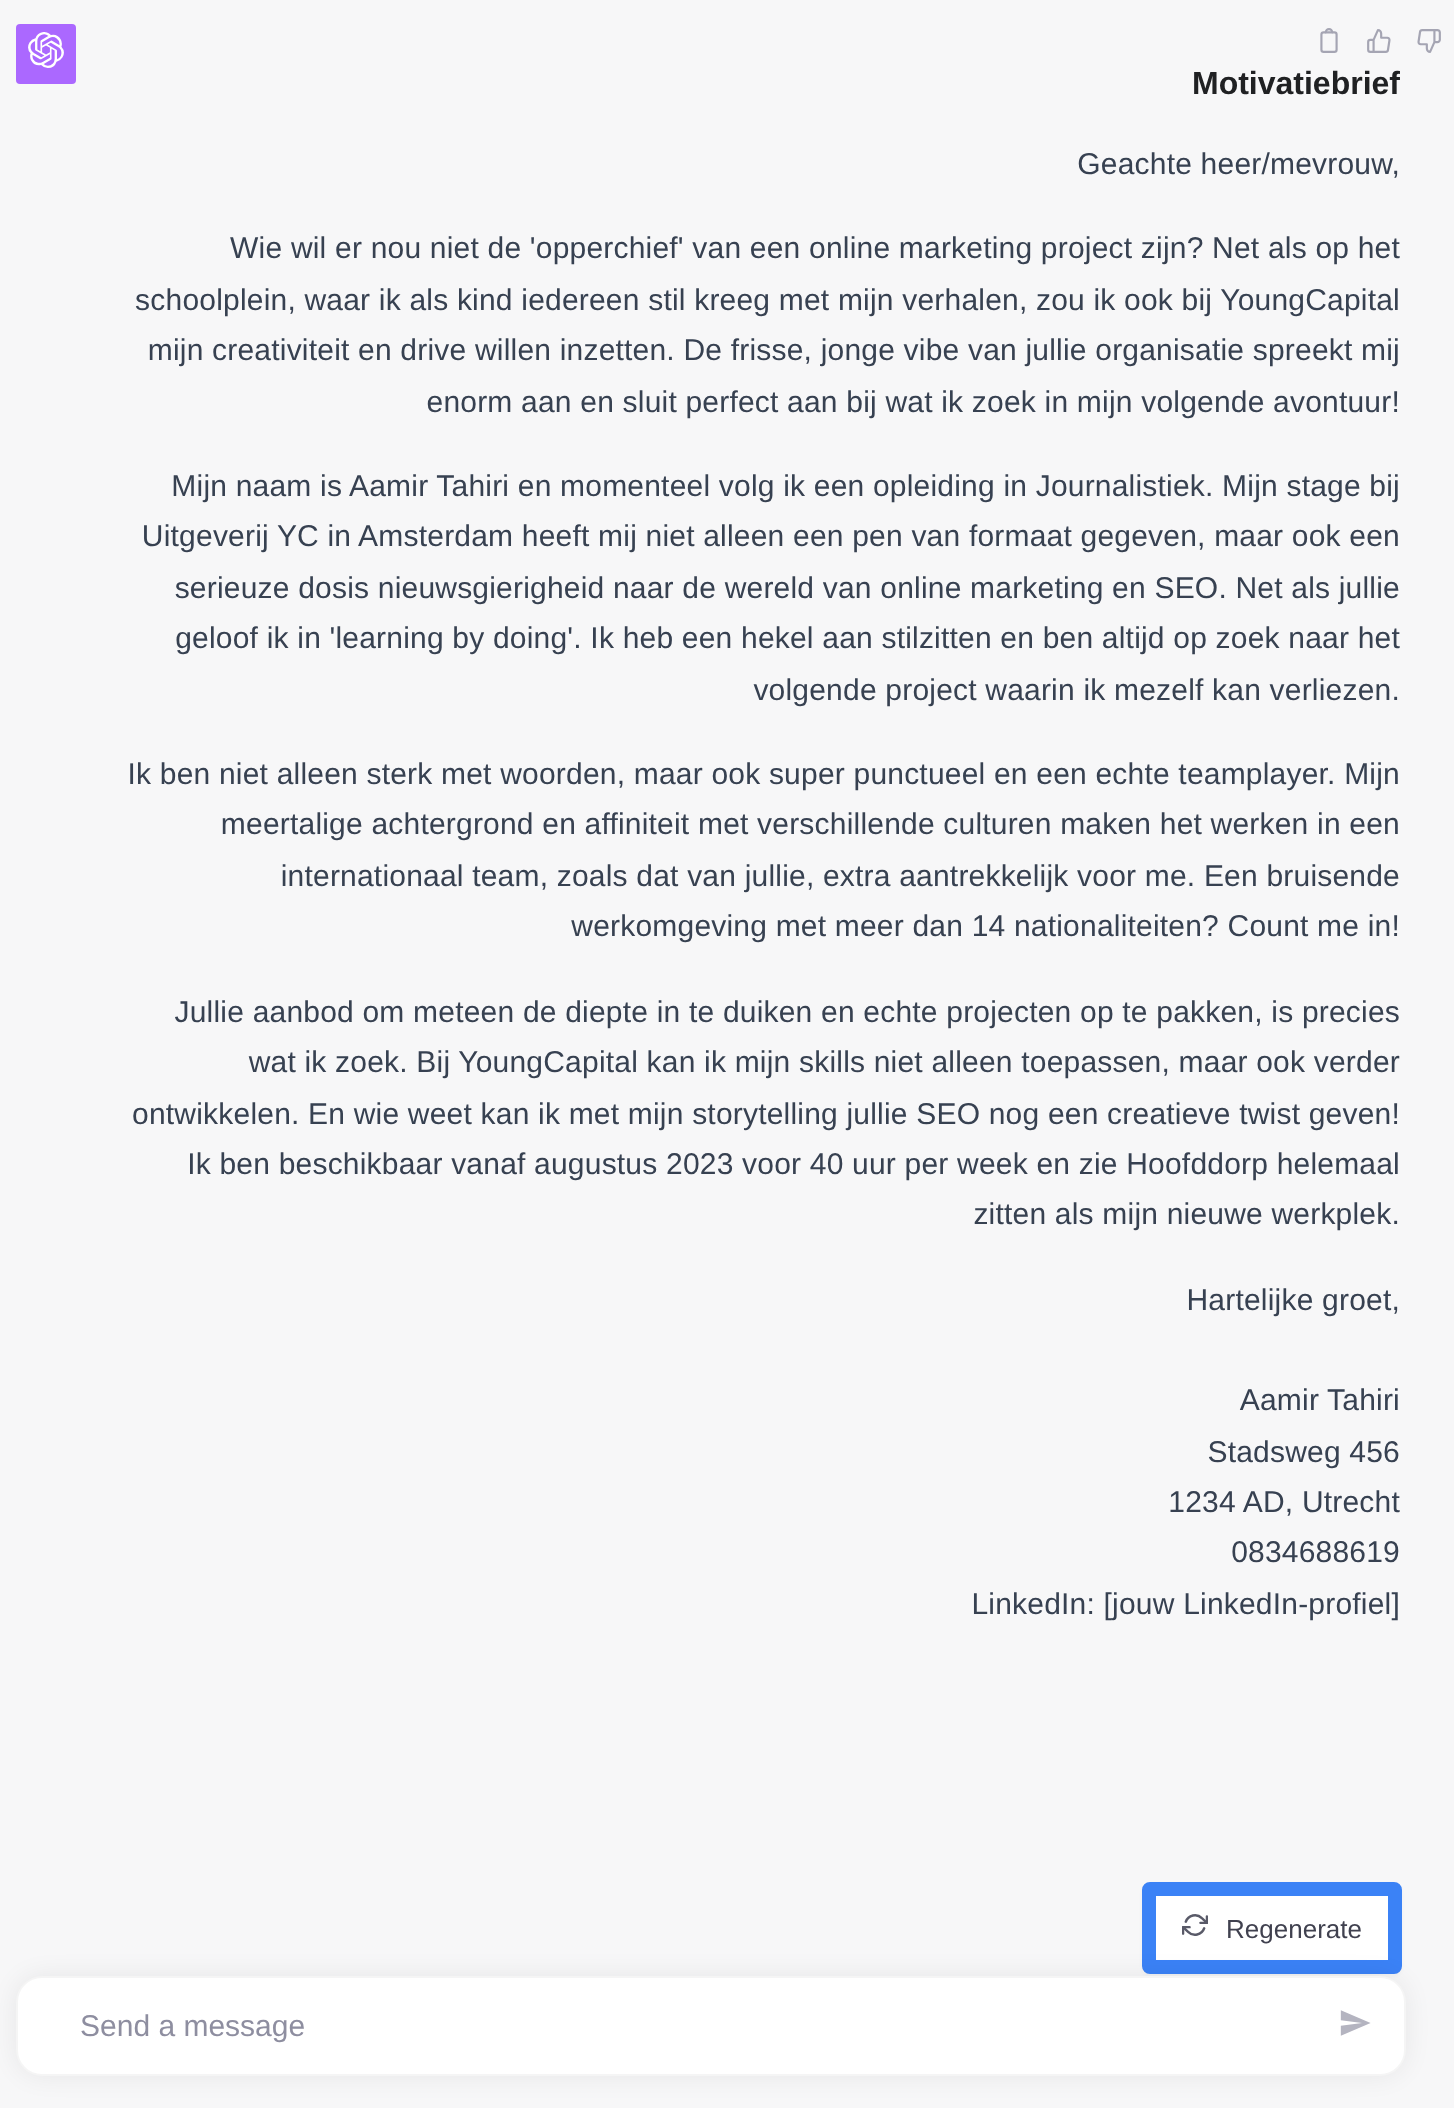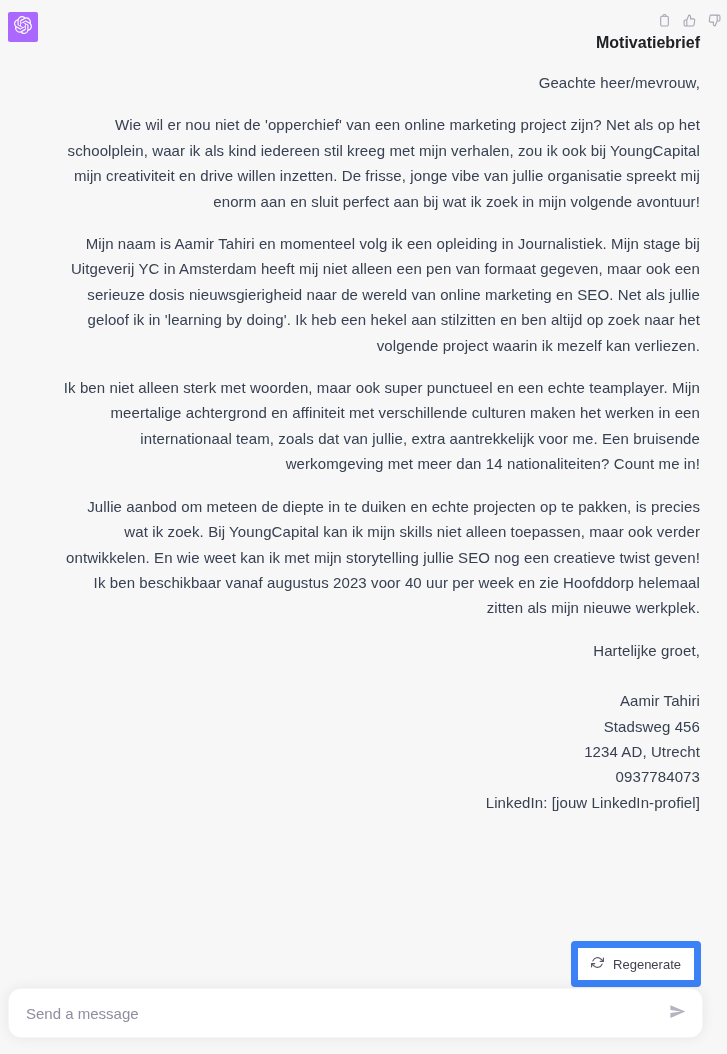--- a/index.html
+++ b/index.html
@@ -61,21 +61,21 @@
   .composer {
     position: absolute; left: 8px; right: 24px; bottom: 16px;
     height: 50px; background: #ffffff;
     border: 1px solid rgba(0,0,0,0.04);
     border-radius: 13px;
     box-shadow: 0 0 14px rgba(0,0,0,0.07);
     display: flex; align-items: center;
   }
   .composer-input {
     flex: 1; height: 100%; border: none; outline: none; background: transparent;
-    padding: 0 48px 0 17px;
+    padding: 0 48px 0 31px;
     font-family: inherit; font-size: 15px; color: #374151;
   }
   .composer-input::placeholder { color: #8e8ea0; opacity: 1; }
   .send-btn {
     position: absolute; right: 14px; top: 50%; transform: translateY(-50%);
     background: none; border: none; cursor: pointer;
     width: 22px; height: 22px; padding: 2px;
     color: #b4b4c0; display: flex; align-items: center; justify-content: center;
   }
   .send-btn svg { width: 17px; height: 17px; }
@@ -122,21 +122,21 @@
     <p>Geachte heer/mevrouw,</p>
     <p>Wie wil er nou niet de 'opperchief' van een online marketing project zijn? Net als op het schoolplein, waar ik als kind iedereen stil kreeg met mijn verhalen, zou ik ook bij YoungCapital mijn creativiteit en drive willen inzetten. De frisse, jonge vibe van jullie organisatie spreekt mij enorm aan en sluit perfect aan bij wat ik zoek in mijn volgende avontuur!</p>
     <p>Mijn naam is Aamir Tahiri en momenteel volg ik een opleiding in Journalistiek. Mijn stage bij Uitgeverij YC in Amsterdam heeft mij niet alleen een pen van formaat gegeven, maar ook een serieuze dosis nieuwsgierigheid naar de wereld van online marketing en SEO. Net als jullie geloof ik in 'learning by doing'. Ik heb een hekel aan stilzitten en ben altijd op zoek naar het volgende project waarin ik mezelf kan verliezen.</p>
     <p>Ik ben niet alleen sterk met woorden, maar ook super punctueel en een echte teamplayer. Mijn meertalige achtergrond en affiniteit met verschillende culturen maken het werken in een internationaal team, zoals dat van jullie, extra aantrekkelijk voor me. Een bruisende werkomgeving met meer dan 14 nationaliteiten? Count me in!</p>
     <p>Jullie aanbod om meteen de diepte in te duiken en echte projecten op te pakken, is precies wat ik zoek. Bij YoungCapital kan ik mijn skills niet alleen toepassen, maar ook verder ontwikkelen. En wie weet kan ik met mijn storytelling jullie SEO nog een creatieve twist geven! Ik ben beschikbaar vanaf augustus 2023 voor 40 uur per week en zie Hoofddorp helemaal zitten als mijn nieuwe werkplek.</p>
     <p>Hartelijke groet,</p>
     <div class="signature">
       <div class="sig-line">Aamir Tahiri</div>
       <div class="sig-line">Stadsweg 456</div>
       <div class="sig-line">1234 AD, Utrecht</div>
-      <div class="sig-line">0937784073</div>
+      <div class="sig-line">0834688619</div>
       <div class="sig-line">LinkedIn: [jouw LinkedIn-profiel]</div>
     </div>
   </div>
 </div>
 
 <div class="regenerate-row">
   <button class="regenerate-btn">
     <span>
       <svg viewBox="0 0 24 24" fill="none" stroke="currentColor" stroke-width="2.2" stroke-linecap="round" stroke-linejoin="round">
           <path d="M23 4v6h-6"></path>

